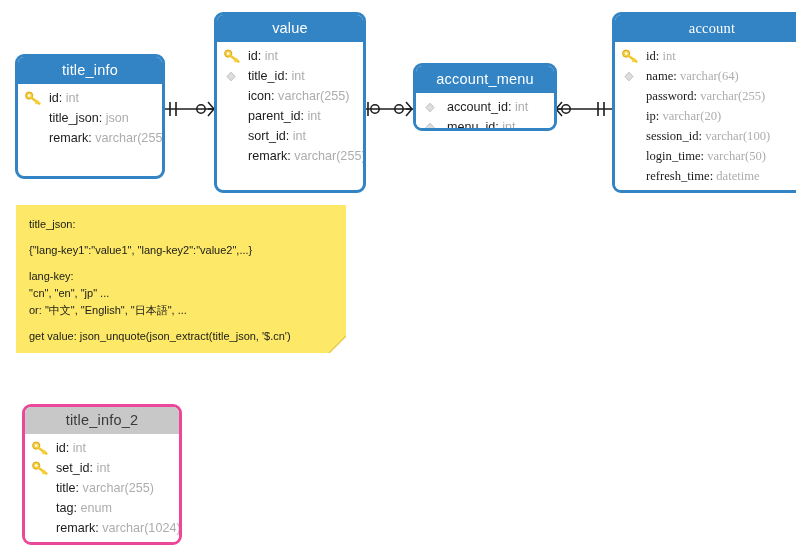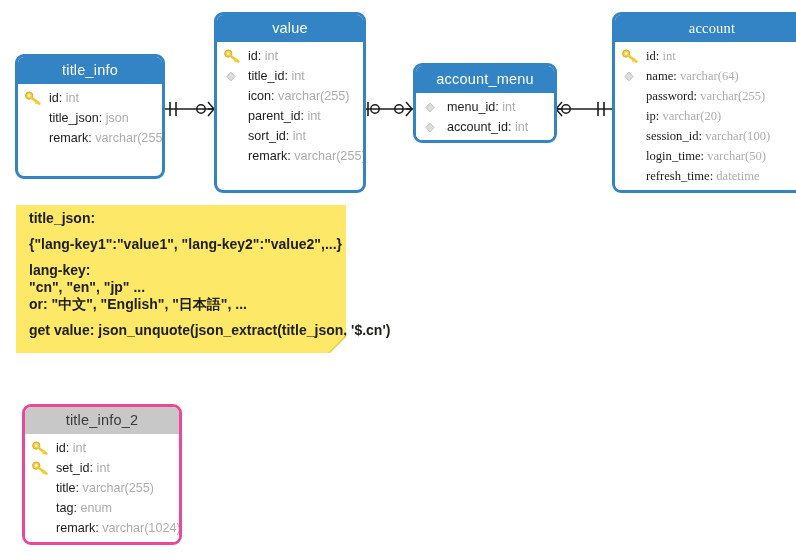--- a/index.html
+++ b/index.html
@@ -58,25 +58,24 @@
   }
   .ico svg{display:block;}
 
   
   .note{
     position:absolute;
     background:#fde868;
     box-sizing:border-box;
   }
   .note .ntext{
-    padding:6px 13px 0 13px;
-    font-size:14px;
+    padding:12px 13px 0 13px;
+    font-size:11px;
     color:#20201a;
     line-height:15px;
-    font-weight:bold;
   }
   .note .nline{ margin:0 0 11px 0; white-space:nowrap; }
   .note .nline.tight{ margin:0 0 2px 0; }
   .note .foldedge{
     position:absolute;
     right:0;bottom:0;
     width:0;height:0;
     border-left:18px solid transparent;
     border-bottom:18px solid #e6c94d;
     z-index:0;
@@ -193,38 +192,38 @@
       </div>
       <div class="attr">
         <span class="aname">sort_id</span><span class="colon">: </span><span class="atype">int</span>
       </div>
       <div class="attr">
         <span class="aname">remark</span><span class="colon">: </span><span class="atype">varchar(255)</span>
       </div>
     </div>
   </div>
 
-  <div class="entity blue" style="left:413px;top:63px;width:144px;height:80px;">
+  <div class="entity blue" style="left:413px;top:63px;width:144px;height:68px;">
     <div class="ehead">account_menu</div>
     <div class="ebody">
       <div class="attr">
         <span class="ico">
           <svg width="17" height="15" viewBox="0 0 17 15">
             <polygon points="7,3.2 11,7.5 7,11.8 3,7.5" fill="#dedede" stroke="#bdbdbd" stroke-width="1"></polygon>
           </svg>
         </span>
+        <span class="aname">account_id</span><span class="colon">: </span><span class="atype">int</span>
+      </div>
+      <div class="attr">
+        <span class="ico">
+          <svg width="17" height="15" viewBox="0 0 17 15">
+            <polygon points="7,3.2 11,7.5 7,11.8 3,7.5" fill="#dedede" stroke="#bdbdbd" stroke-width="1"></polygon>
+          </svg>
+        </span>
         <span class="aname">menu_id</span><span class="colon">: </span><span class="atype">int</span>
-      </div>
-      <div class="attr">
-        <span class="ico">
-          <svg width="17" height="15" viewBox="0 0 17 15">
-            <polygon points="7,3.2 11,7.5 7,11.8 3,7.5" fill="#dedede" stroke="#bdbdbd" stroke-width="1"></polygon>
-          </svg>
-        </span>
-        <span class="aname">account_id</span><span class="colon">: </span><span class="atype">int</span>
       </div>
     </div>
   </div>
 
   <div class="entity blue" style="left:612px;top:12px;width:200px;height:181px;font-family:Liberation Serif, serif;">
     <div class="ehead">account</div>
     <div class="ebody">
       <div class="attr">
         <span class="ico">
           <svg width="17" height="15" viewBox="0 0 17 15">

